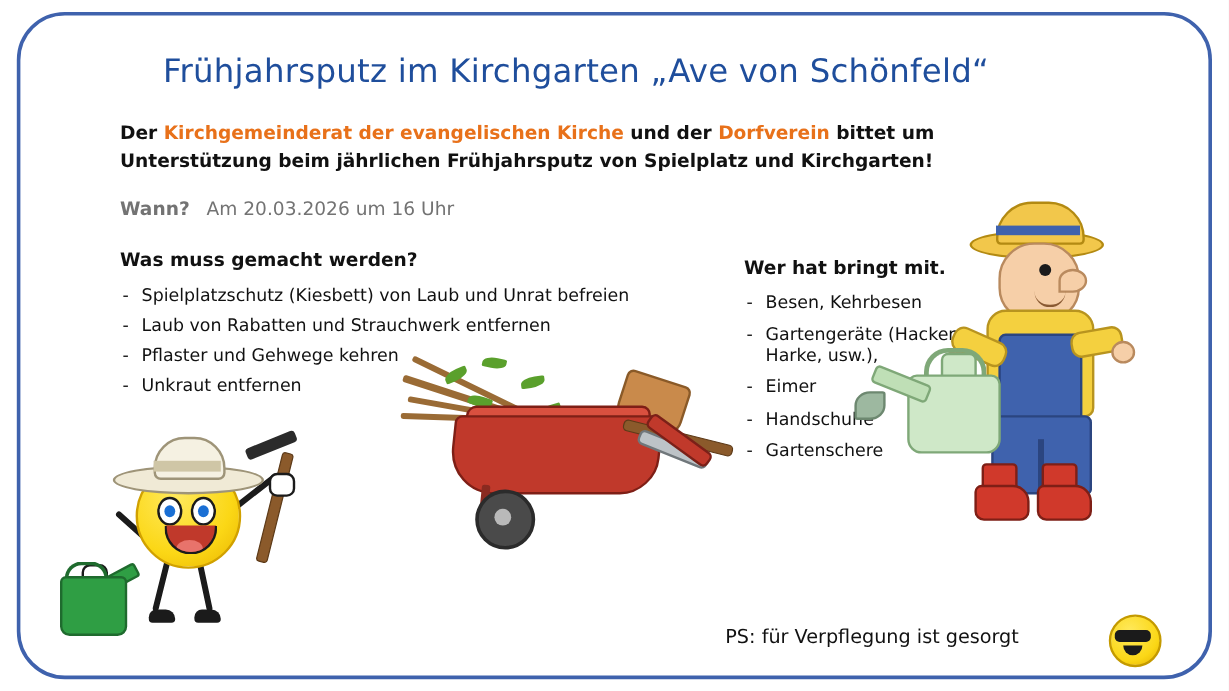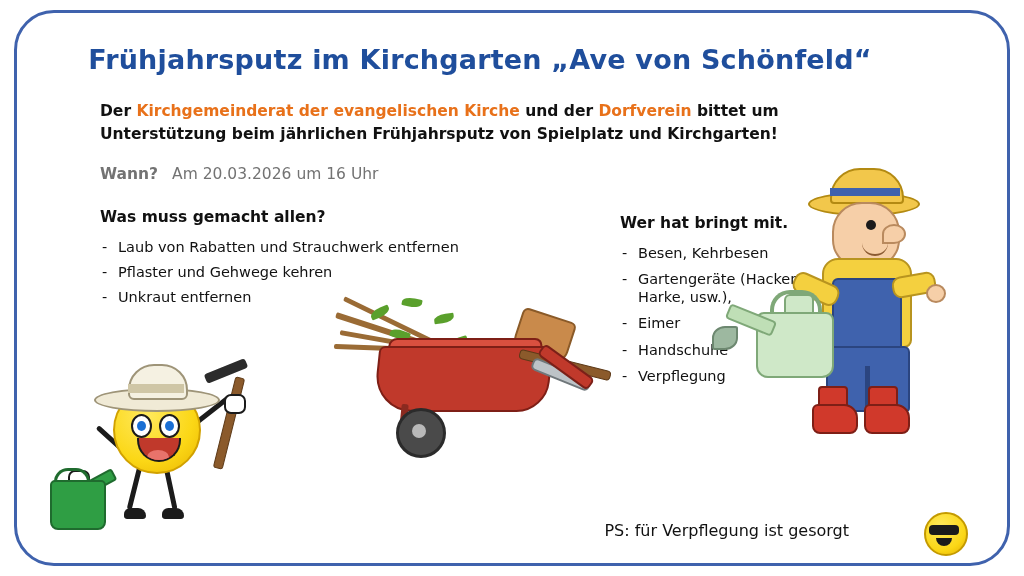--- a/index.html
+++ b/index.html
@@ -32,21 +32,21 @@
     pointer-events: none;
   }
   .title {
     position: absolute;
     left: 0;
     top: 44px;
     width: 960px;
     text-align: center;
     color: #1f4e9c;
     font-size: 27px;
-    font-weight: bold;
+    font-weight: normal;
     letter-spacing: 0.2px;
   }
   .intro {
     position: absolute;
     left: 100px;
     top: 100px;
     width: 760px;
     font-size: 15.5px;
     font-weight: bold;
     color: #111111;
@@ -711,36 +711,37 @@
 
   <div class="intro">
     <span>Der </span><span class="hl">Kirchgemeinderat der evangelischen Kirche</span><span> und der </span><span class="hl">Dorfverein</span><span> bittet um Unterstützung beim jährlichen Frühjahrsputz von Spielplatz und Kirchgarten!</span>
   </div>
 
   <div class="wann">
     <span class="lbl">Wann?</span><span class="val">Am 20.03.2026 um 16 Uhr</span>
   </div>
 
   <div class="left-col">
-    <div class="col-head">Was muss gemacht allen?</div>
+    <div class="col-head">Was muss gemacht werden?</div>
     <ul class="tasks">
+      <li>Spielplatzschutz (Kiesbett) von Laub und Unrat befreien</li>
       <li>Laub von Rabatten und Strauchwerk entfernen</li>
       <li>Pflaster und Gehwege kehren</li>
       <li>Unkraut entfernen</li>
     </ul>
   </div>
 
   <div class="right-col">
     <div class="col-head">Wer hat bringt mit.</div>
     <ul class="tasks">
       <li>Besen, Kehrbesen</li>
       <li>Gartengeräte (Hacken, Harke, usw.),</li>
       <li>Eimer</li>
       <li>Handschuhe</li>
-      <li>Verpflegung</li>
+      <li>Gartenschere</li>
     </ul>
   </div>
 
   <div class="smiley-fig">
     <div class="sm-rake"></div>
     <div class="sm-rake-head"></div>
     <div class="sm-arm right"></div>
     <div class="sm-arm left"></div>
     <div class="sm-leg l"></div>
     <div class="sm-leg r"></div>

